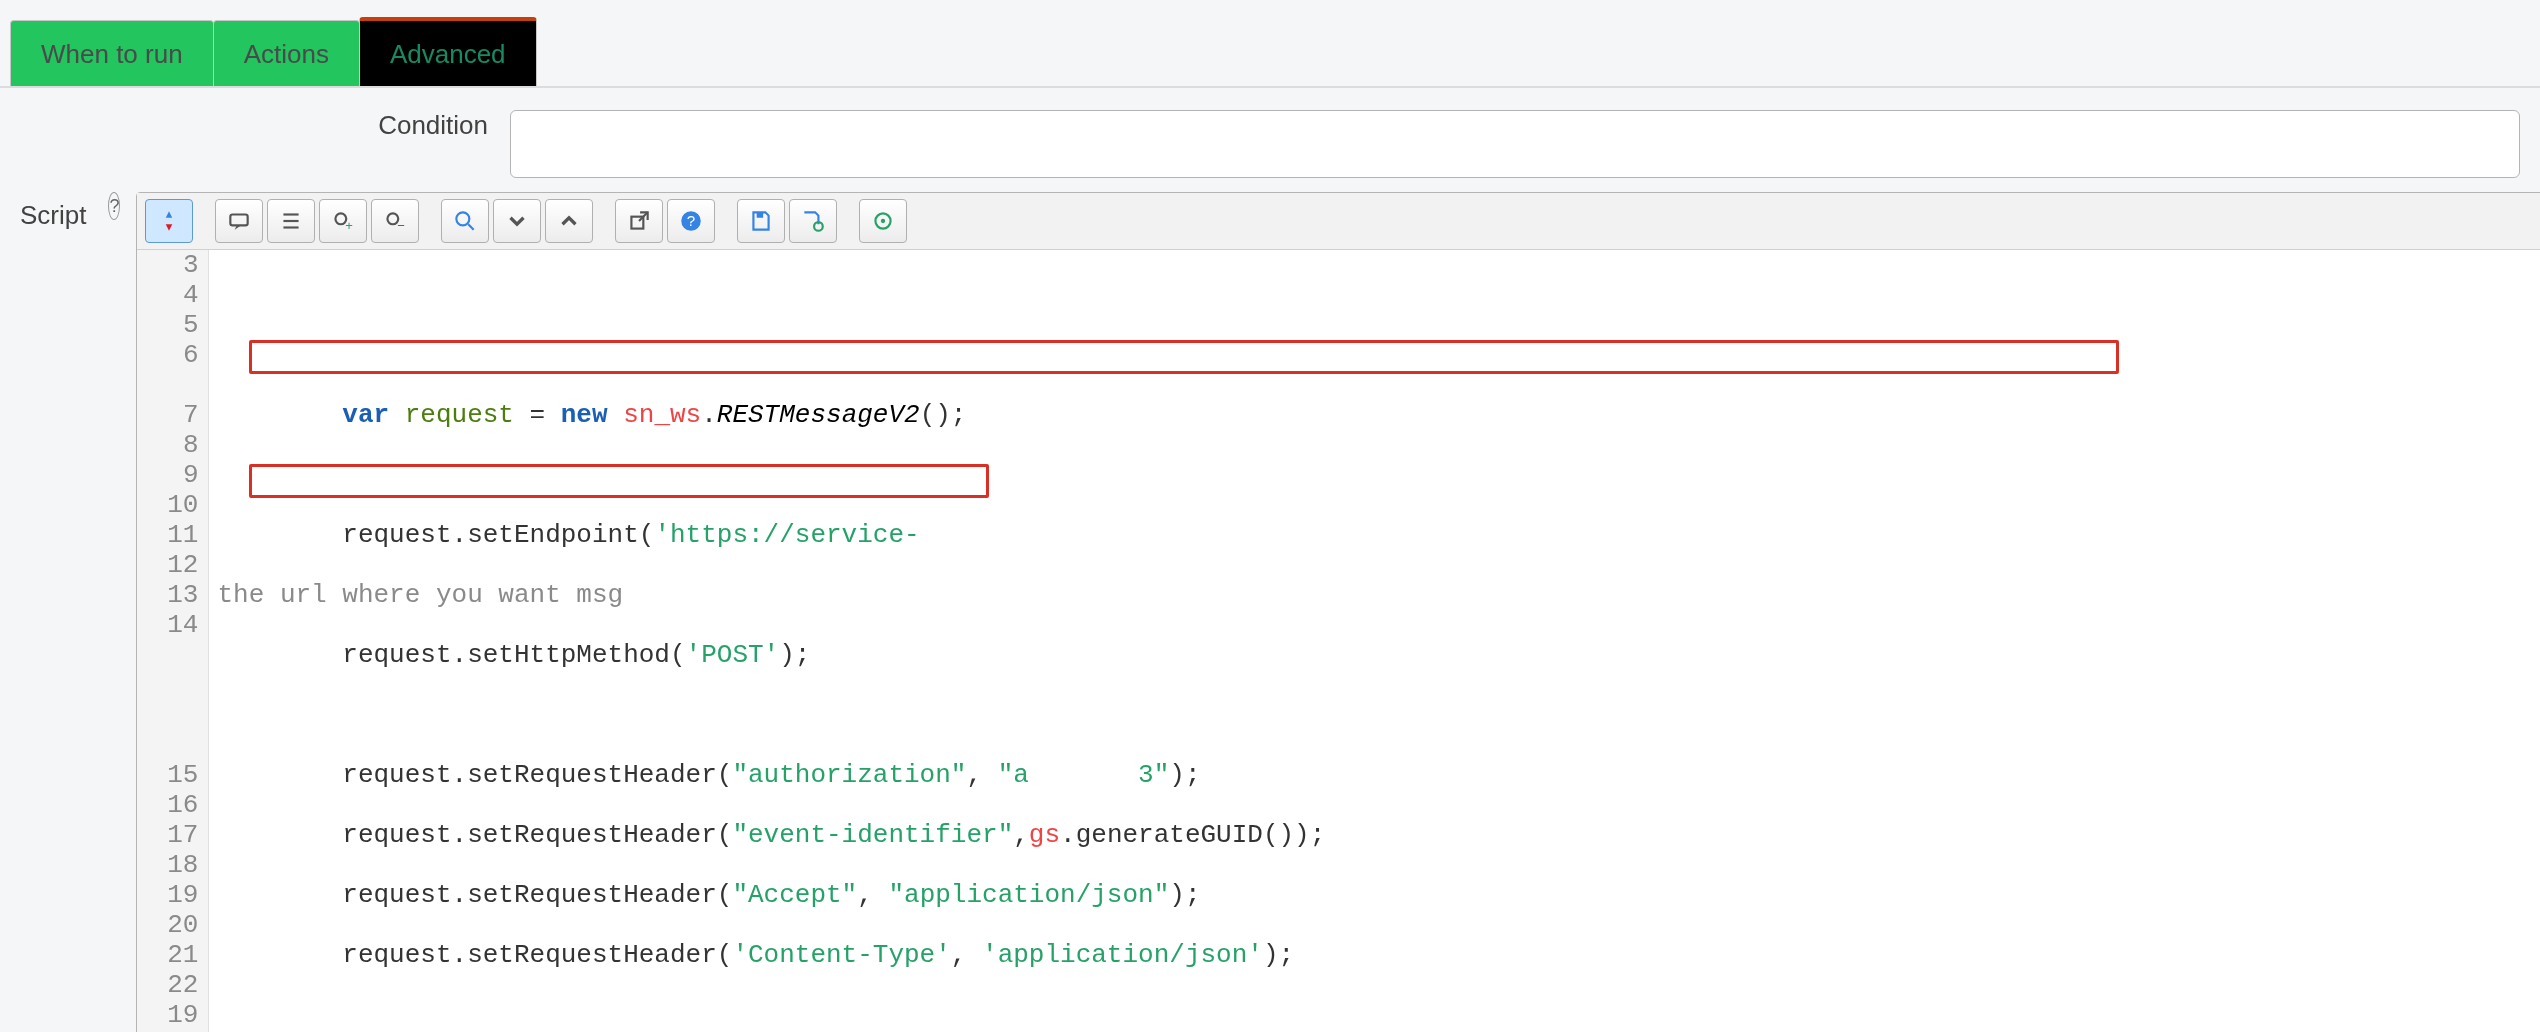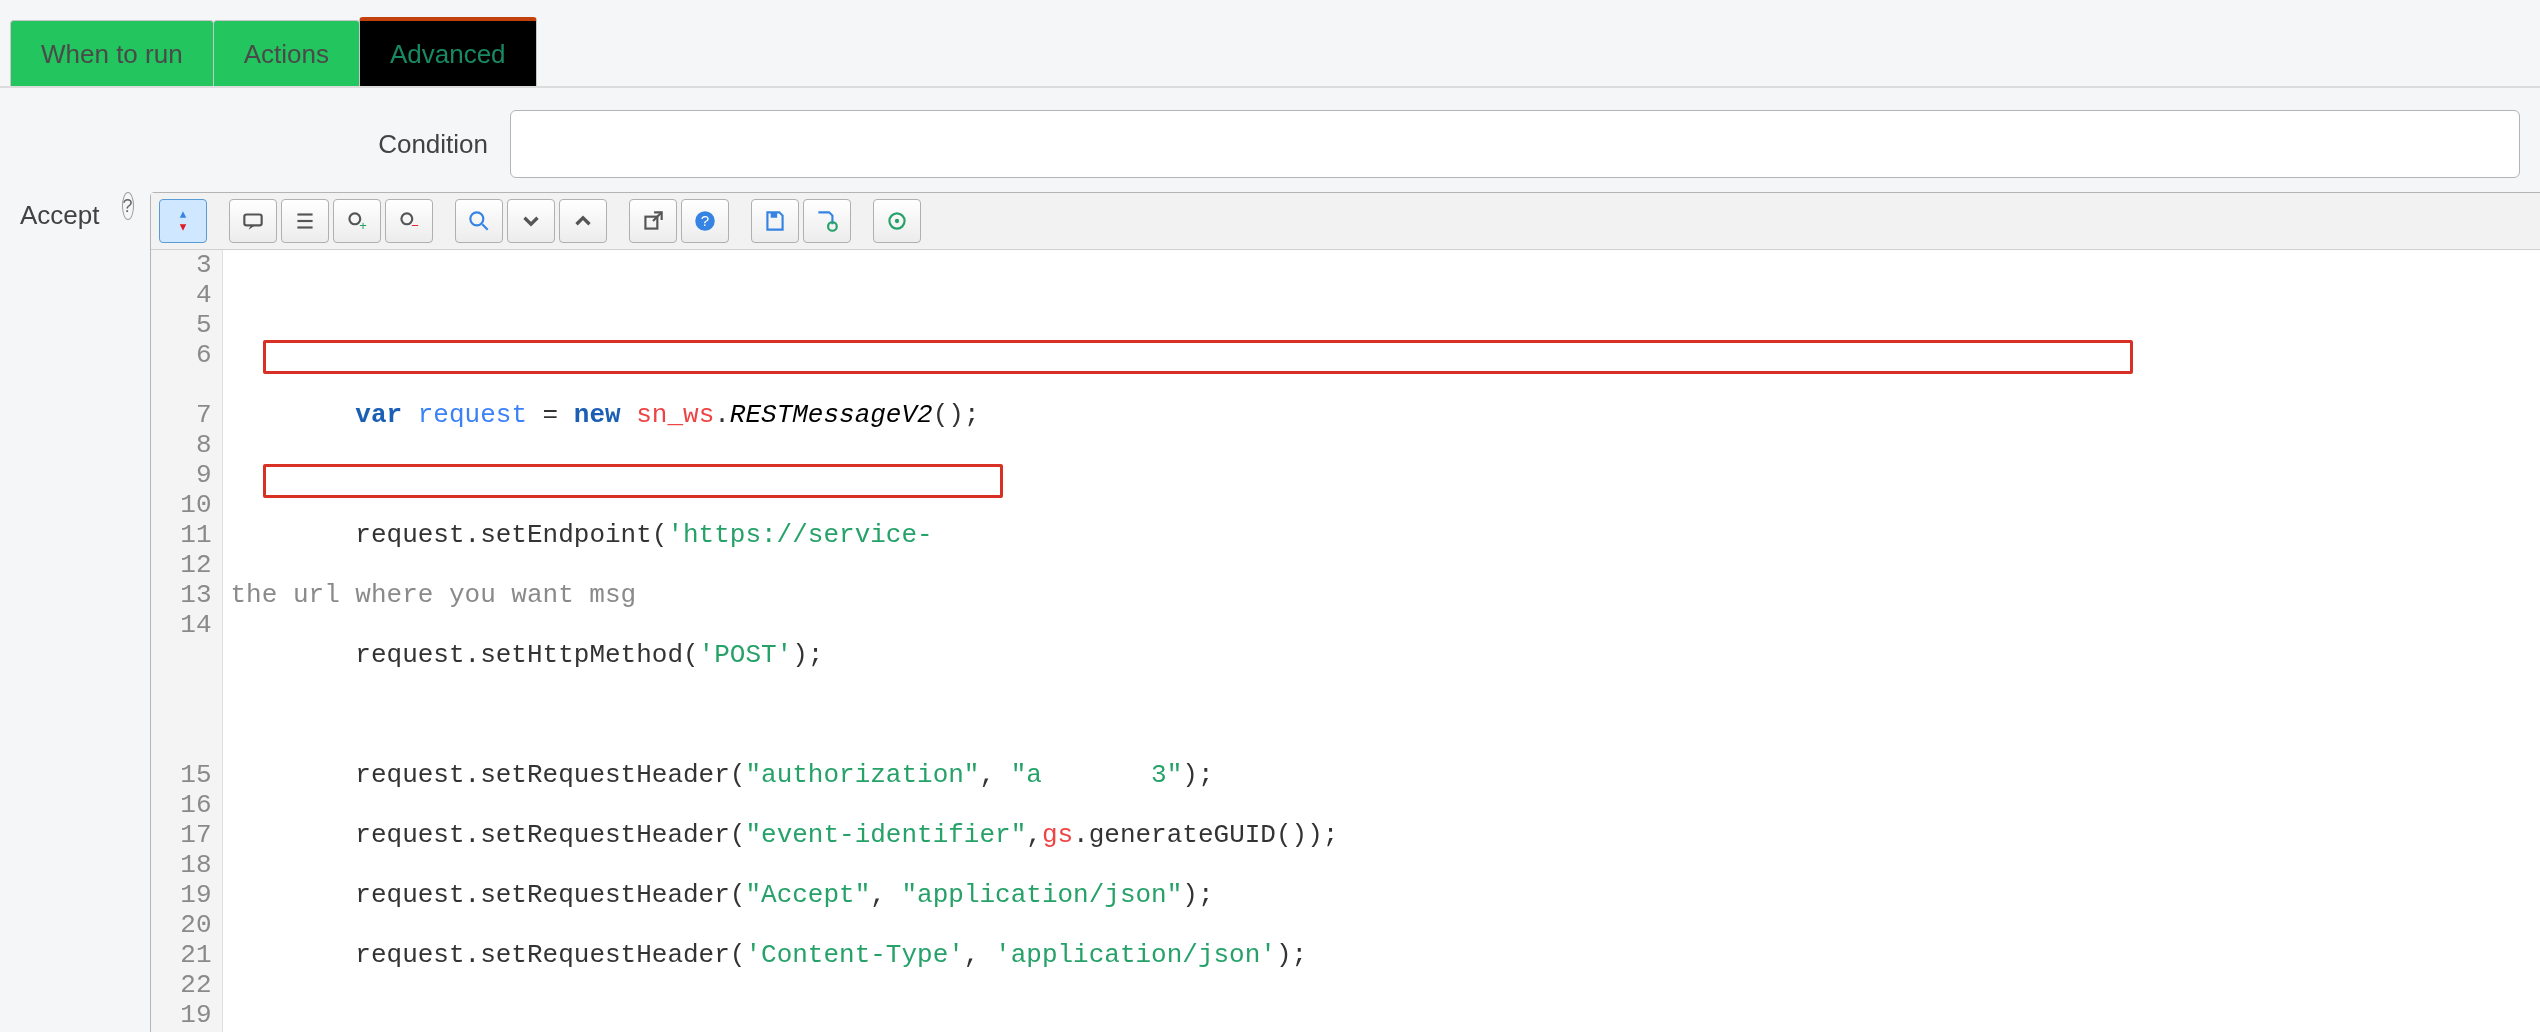--- a/index.html
+++ b/index.html
@@ -38,21 +38,20 @@
     border-top: 4px solid #c2410c;
     position: relative;
     z-index: 2;
   }
   
   .form-area {
     padding: 22px 20px 0 20px;
   }
   .row {
     display: flex;
-    align-items: center;
     margin-bottom: 14px;
   }
   .row-label {
     width: 490px;
     text-align: right;
     padding-right: 22px;
     font-size: 26px;
     color: #424242;
   }
   .condition-input {
@@ -126,21 +125,21 @@
   .code {
     flex:1;
     padding-left: 8px;
     white-space: pre;
     position: relative;
   }
   .code-line { height:30px; display:block; }
   .wrapped { padding-left:0; }
   
   .kw   { color:#1a5fb4; font-weight:bold; }       
-  .kw2  { color:#3b82f6; }                          
+  .kw2  { color:#4d7c0f; }                          
   .obj  { color:#ef4444; }                             
   .str  { color:#26a269; }
   .cmnt { color:#8a8a8a; }
   .cls  { color:#000; font-style:italic; font-weight:normal; } 
   .red-box {
     position:absolute;
     border:3px solid #d93025;
     border-radius:2px;
     pointer-events:none;
   }
@@ -157,21 +156,21 @@
 </div>
 
 <div class="form-area">
 
   <div class="row">
     <div class="row-label">Condition</div>
     <input class="condition-input" value="" style="">
   </div>
 
   <div class="row script-row">
-    <div class="row-label script-label">Accept</div>
+    <div class="row-label script-label">Script</div>
     <div class="help-circle">?</div>
 
     <div class="script-wrap">
 
       <div class="toolbar">
         <div class="tbtn active">
           <svg viewBox="0 0 24 24">
               <polygon points="12,3 15,9 9,9" fill="#3584e4"></polygon>
               <polygon points="12,21 15,15 9,15" fill="#e01b24"></polygon>
             </svg>

